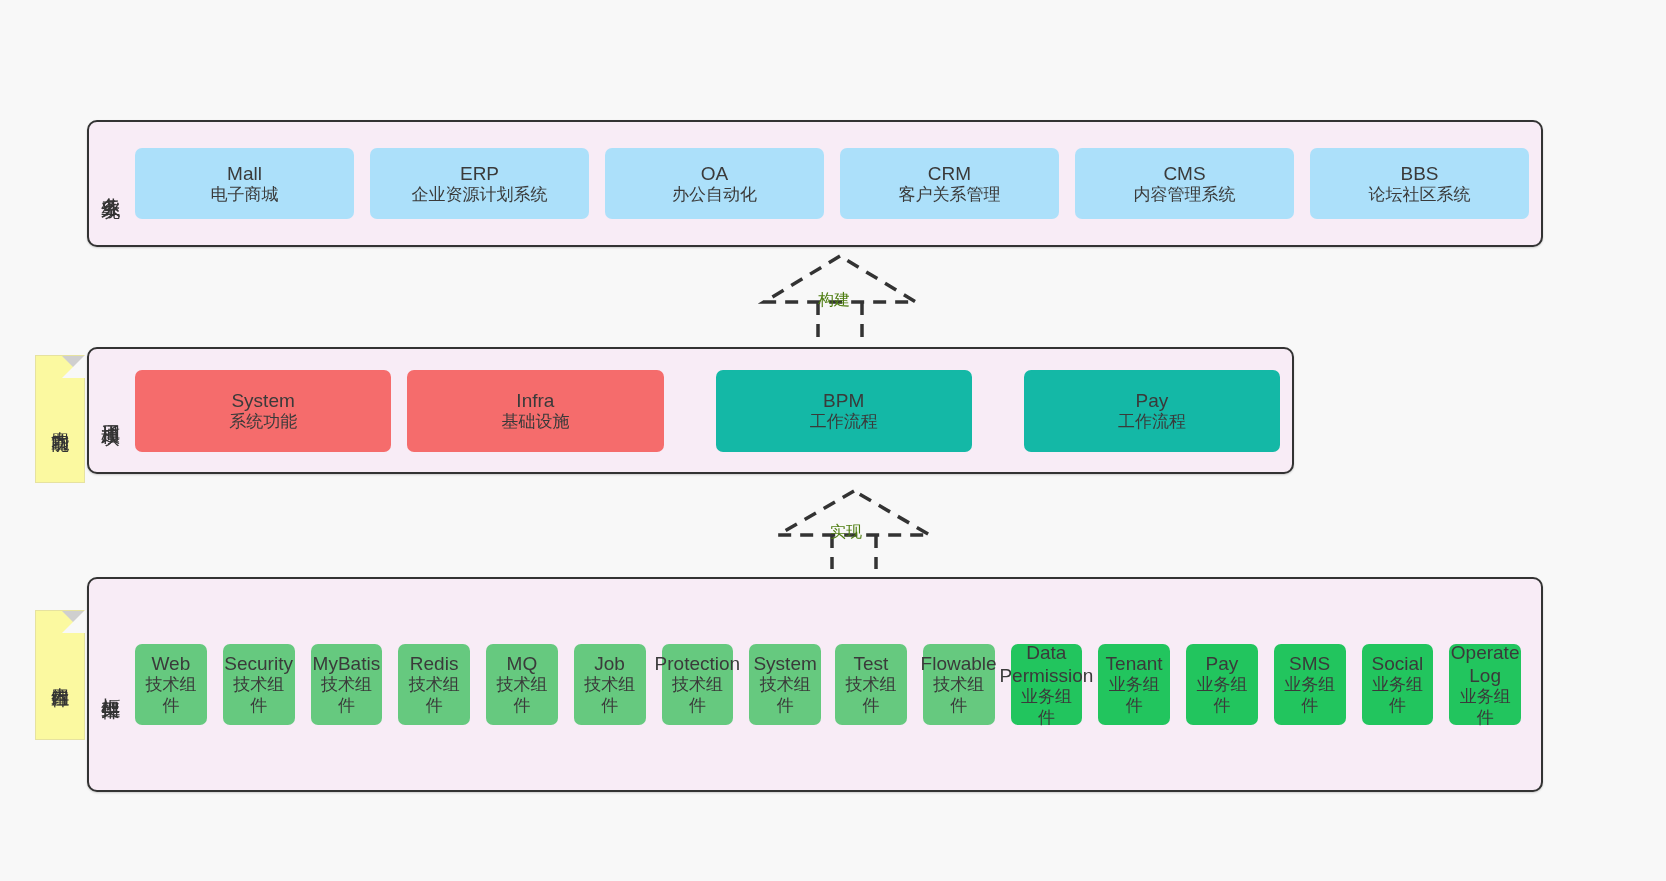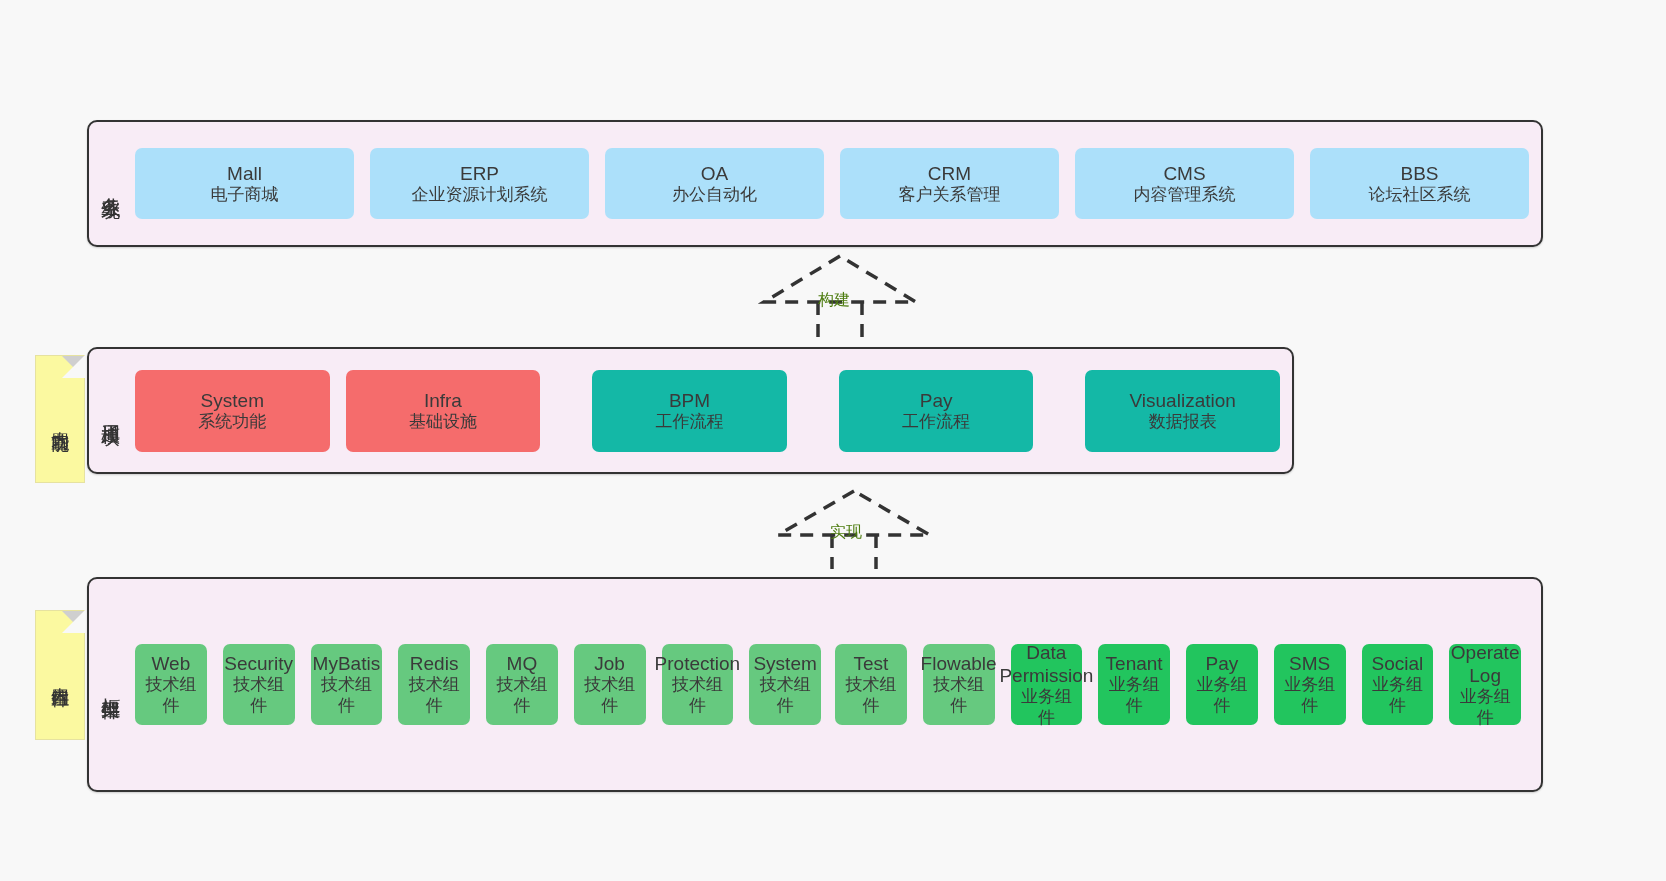--- a/index.html
+++ b/index.html
@@ -242,24 +242,20 @@
           <span class="n-cn">基础设施</span>
         </div>
         <div class="node pink">
           <span class="n-en">BPM</span>
           <span class="n-cn">工作流程</span>
         </div>
         <div class="node pink">
           <span class="n-en">Pay</span>
           <span class="n-cn">工作流程</span>
         </div>
-        <div class="node pink">
-          <span class="n-en">Visualization</span>
-          <span class="n-cn">数据报表</span>
-        </div>
       </div>
     </div>
   </section>
 
   <div class="uml-arrow" id="arrow-impl">
     <svg width="180" height="82" viewBox="0 0 180 82" aria-hidden="true">
       <path d="M 88 4 L 12 48 L 164 48 Z" fill="none" stroke="#333333" stroke-width="3.5" stroke-dasharray="13 9" stroke-linecap="butt" stroke-linejoin="miter"></path>
       <path d="M 66 48 L 66 82 M 110 48 L 110 82" fill="none" stroke="#333333" stroke-width="3.5" stroke-dasharray="13 9"></path>
     </svg>
     <span class="uml-label">实现</span>

